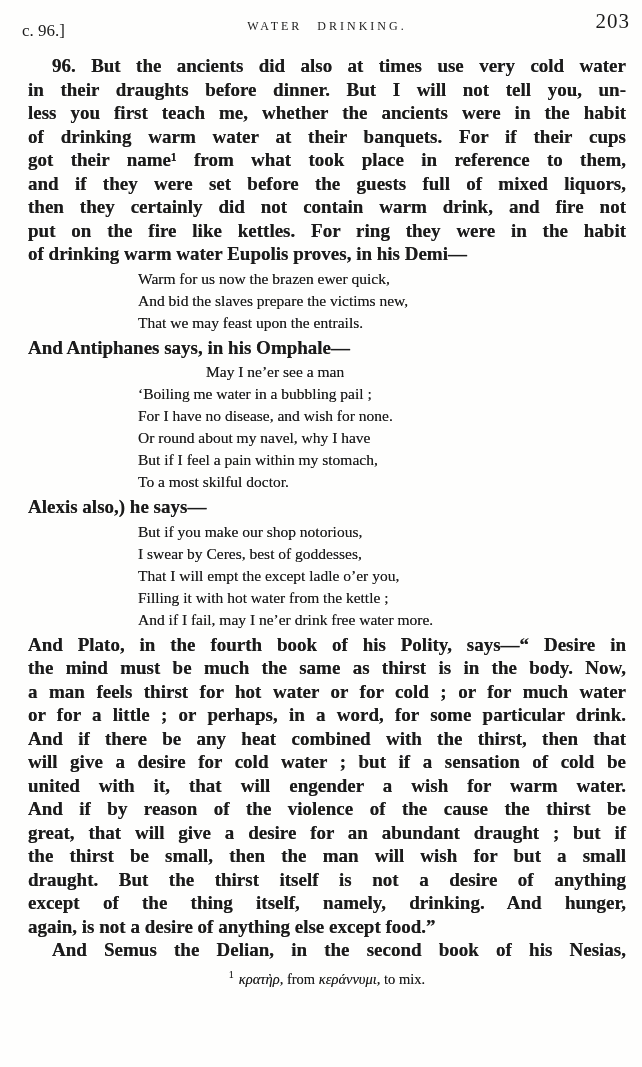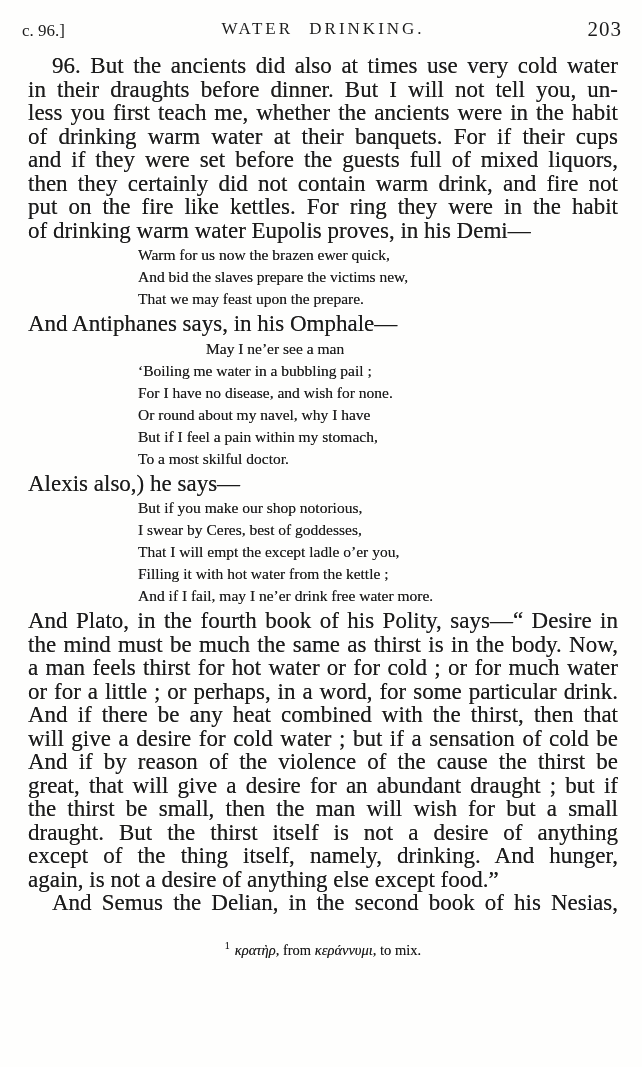--- a/index.html
+++ b/index.html
@@ -3,42 +3,42 @@
 <meta charset="utf-8">
 <style>
   html, body { margin: 0; padding: 0; }
   body {
     width: 642px; height: 1067px;
     background: #fefefd;
     color: #1b1b1b;
     font-family: "Liberation Serif", "DejaVu Serif", serif;
     overflow: hidden;
   }
-  .page { padding: 6px 24px 0 28px; position: relative; }
+  .page { padding: 6px 16px 0 28px; position: relative; }
 
   
   .runhead { position: relative; height: 40px; }
   .h-left  { position: absolute; left: -6px; top: 15px; font-size: 17px; }
   .h-title { position: absolute; left: 50%; transform: translateX(-50%); top: 13px;
-             font-size: 17px; letter-spacing: 3px; word-spacing: 9px; white-space: nowrap; }
-  .h-num   { position: absolute; right: -4px; top: 11px; font-size: 21px; letter-spacing: 1px; }
+             font-size: 12px; letter-spacing: 3px; word-spacing: 9px; white-space: nowrap; }
+  .h-num   { position: absolute; right: -4px; top: 3px; font-size: 21px; letter-spacing: 1px; }
 
   .content { margin-top: 8px; text-shadow: 0 0 0.4px rgba(20,20,20,0.65); }
 
-  .paragraph { font-size: 23px; line-height: 23.5px; }
+  .paragraph { font-size: 19px; line-height: 23.5px; font-weight: bold; }
   .paragraph .line { text-align: justify; text-align-last: justify; }
   .paragraph .line.final { text-align: left; text-align-last: left; }
   .paragraph.jall .line.final { text-align: justify; text-align-last: justify; }
   .line.ind { text-indent: 24px; }
 
   .verse { font-size: 15.5px; line-height: 22px; margin: 2px 0 2px 110px; }
   .verse .line { text-align: left; }
   .verse .line.vind { margin-left: 68px; }
 
-  .footnote { margin-top: 25px; text-align: center; font-size: 14.5px;
+  .footnote { margin-top: 7px; text-align: center; font-size: 14.5px;
               text-shadow: 0 0 0.4px rgba(20,20,20,0.6); }
   .footnote sup { margin-right: 5px; font-size: 10px; }
   .greek { font-style: italic; }
 </style>
 </head>
 <body>
 
 <div class="page">
 
   <div class="runhead">
@@ -46,29 +46,30 @@
     <span class="h-title">WATER DRINKING.</span>
     <span class="h-num">203</span>
   </div>
 
   <div class="content">
       <div class="block paragraph">
         <div class="line ind">96. But the ancients did also at times use very cold water</div>
         <div class="line">in their draughts before dinner. But I will not tell you, un-</div>
         <div class="line">less you first teach me, whether the ancients were in the habit</div>
         <div class="line">of drinking warm water at their banquets. For if their cups</div>
+        <div class="line">got their name¹ from what took place in reference to them,</div>
         <div class="line">and if they were set before the guests full of mixed liquors,</div>
         <div class="line">then they certainly did not contain warm drink, and fire not</div>
         <div class="line">put on the fire like kettles. For ring they were in the habit</div>
         <div class="line final">of drinking warm water Eupolis proves, in his Demi—</div>
       </div>
       <div class="block verse">
         <div class="line">Warm for us now the brazen ewer quick,</div>
         <div class="line">And bid the slaves prepare the victims new,</div>
-        <div class="line final">That we may feast upon the prepare.</div>
+        <div class="line final">That we may feast upon the entrails.</div>
       </div>
       <div class="block paragraph">
         <div class="line final">And Antiphanes says, in his Omphale—</div>
       </div>
       <div class="block verse">
         <div class="line vind">May I ne’er see a man</div>
         <div class="line">‘Boiling me water in a bubbling pail ;</div>
         <div class="line">For I have no disease, and wish for none.</div>
         <div class="line">Or round about my navel, why I have</div>
         <div class="line">But if I feel a pain within my stomach,</div>
@@ -84,20 +85,21 @@
         <div class="line">Filling it with hot water from the kettle ;</div>
         <div class="line final">And if I fail, may I ne’er drink free water more.</div>
       </div>
       <div class="block paragraph">
         <div class="line">And Plato, in the fourth book of his Polity, says—“ Desire in</div>
         <div class="line">the mind must be much the same as thirst is in the body. Now,</div>
         <div class="line">a man feels thirst for hot water or for cold ; or for much water</div>
         <div class="line">or for a little ; or perhaps, in a word, for some particular drink.</div>
         <div class="line">And if there be any heat combined with the thirst, then that</div>
         <div class="line">will give a desire for cold water ; but if a sensation of cold be</div>
+        <div class="line">united with it, that will engender a wish for warm water.</div>
         <div class="line">And if by reason of the violence of the cause the thirst be</div>
         <div class="line">great, that will give a desire for an abundant draught ; but if</div>
         <div class="line">the thirst be small, then the man will wish for but a small</div>
         <div class="line">draught. But the thirst itself is not a desire of anything</div>
         <div class="line">except of the thing itself, namely, drinking. And hunger,</div>
         <div class="line final">again, is not a desire of anything else except food.”</div>
       </div>
       <div class="block paragraph jall">
         <div class="line ind">And Semus the Delian, in the second book of his Nesias,</div>
       </div>

